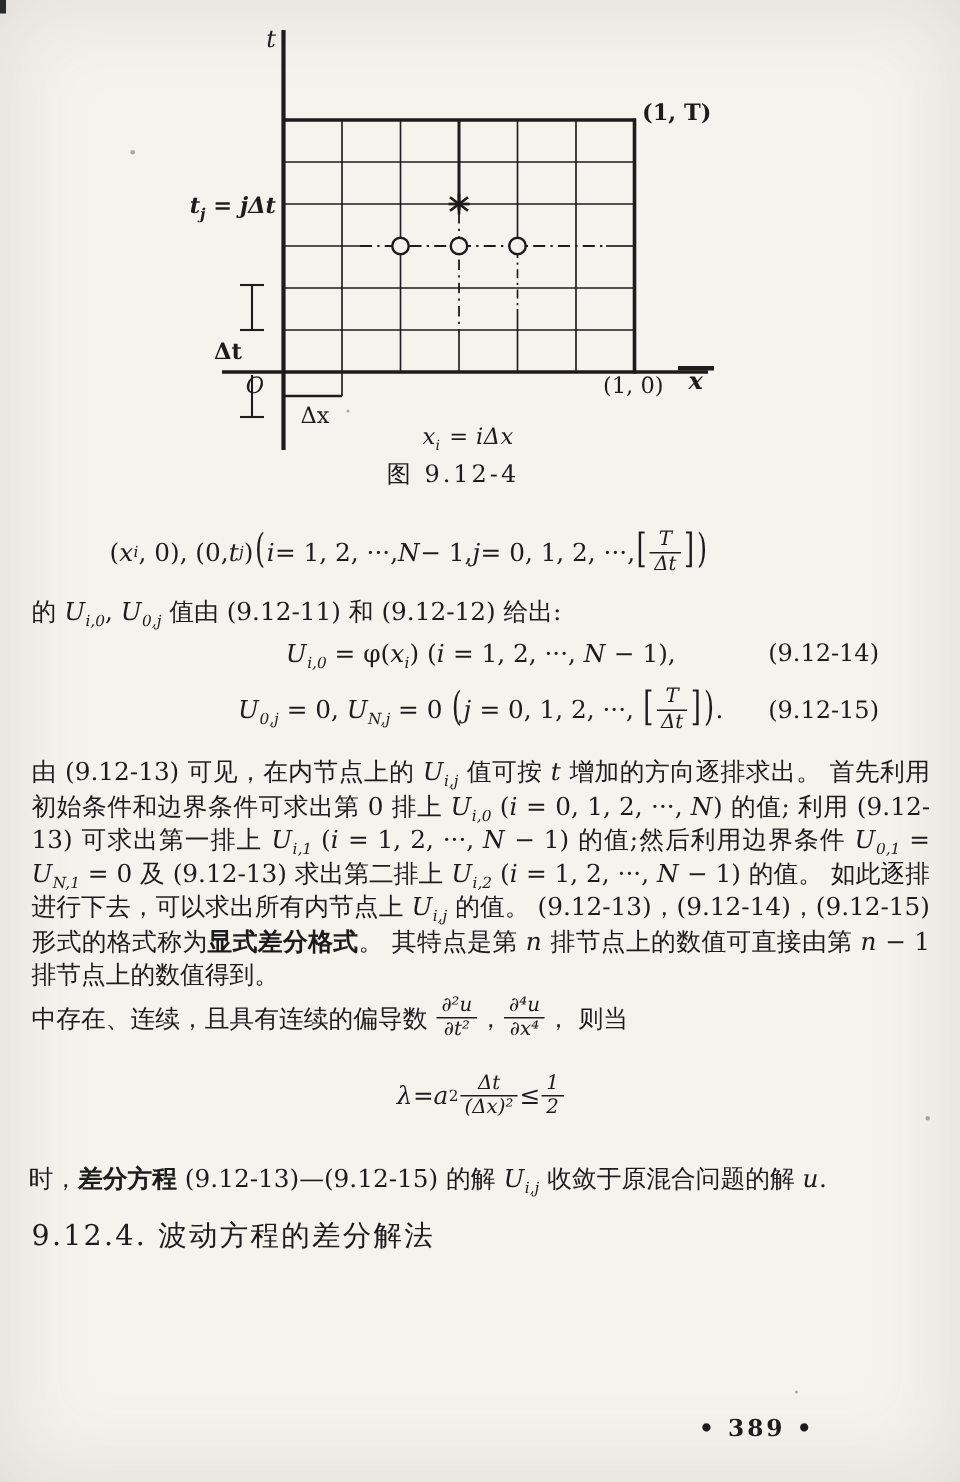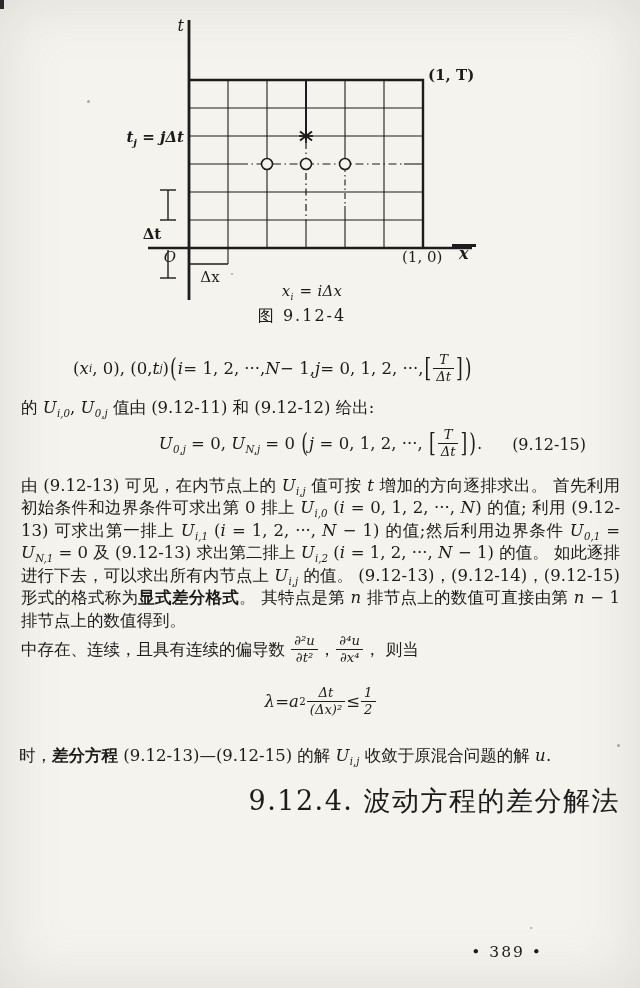--- a/index.html
+++ b/index.html
@@ -43,23 +43,23 @@
   }
   .f-grid{padding-left:52px;margin-bottom:7px;min-height:42px;display:flex;align-items:center;}
   .eq-mid{margin:5px 0 6px;}
   .eq-tall{margin:4px 0 8px;min-height:42px;display:flex;align-items:center;justify-content:center;position:relative;}
   .eq-tall .eqtag{right:34px;text-align:center;}
   .p-main{margin-top:9px;}
   .p-exists{margin-top:2px;}
   .eq-domain{margin:3px 0 4px;}
   .eq-lambda{margin:13px 0 14px;min-height:46px;display:flex;align-items:center;justify-content:center;}
   .p-conv{margin-top:20px;margin-left:-2px;}
-  .section-heading{font-size:27px;letter-spacing:1.5px;font-weight:400;text-align:right;}
+  .section-heading{font-size:19px;letter-spacing:1.5px;font-weight:400;}
   .sub-heading{margin-top:17px;margin-left:26px;font-size:16.5px;font-weight:bold;letter-spacing:.5px;}
-  .page-number{position:absolute;right:97px;bottom:27px;font-size:15.5px;font-weight:normal;letter-spacing:2px;}
+  .page-number{position:absolute;right:97px;bottom:27px;font-size:15.5px;font-weight:bold;letter-spacing:2px;}
   
   .speck{position:absolute;background:#6b6b66;border-radius:50%;opacity:.55;}
   .corner-mark{position:absolute;left:0;top:0;width:4px;height:9px;background:#2a2a28;}
 </style>
 </head>
 <body>
 
 <div class="page">
 
   <div class="corner-mark"></div>
@@ -134,20 +134,24 @@
 
   <div class="content">
 
     <div class="f-grid">(<i>x</i><sub>i</sub>, 0), (0, <i>t</i><sub>j</sub>)   <span class="big">(</span><i>i</i> = 1, 2, ···, <i>N</i> − 1,  <i>j</i> = 0, 1, 2, ···, <span class="big">[</span><span class="frac">
           <span class="num">T</span>
           <span class="den">Δt</span>
         </span><span class="big">]</span><span class="big">)</span></div>
 
     <div class="para">的 <i>U</i><sub>i,0</sub>, <i>U</i><sub>0,j</sub> 值由 (9.12-11) 和 (9.12-12) 给出:</div>
 
+    <div class="eqrow eq-mid">
+      <span><i>U</i><sub>i,0</sub> = φ(<i>x</i><sub>i</sub>)   (<i>i</i> = 1, 2, ···, <i>N</i> − 1),</span>
+      <span class="eqtag">(9.12-14)</span>
+    </div>
 
     <div class="eqrow eq-tall">
       <span><i>U</i><sub>0,j</sub> = 0,  <i>U</i><sub>N,j</sub> = 0  <span class="big">(</span><i>j</i> = 0, 1, 2, ···, <span class="big">[</span><span class="frac">
             <span class="num">T</span>
             <span class="den">Δt</span>
           </span><span class="big">]</span><span class="big">)</span>.</span>
       <span class="eqtag">(9.12-15)</span>
     </div>
 
     <div class="para p-main">由 (9.12-13) 可见，在内节点上的 <i>U</i><sub>i,j</sub> 值可按 <i>t</i> 增加的方向逐排求出。 首先利用初始条件和边界条件可求出第 0 排上 <i>U</i><sub>i,0</sub> (<i>i</i> = 0, 1, 2, ···, <i>N</i>) 的值; 利用 (9.12-13) 可求出第一排上 <i>U</i><sub>i,1</sub> (<i>i</i> = 1, 2, ···, <i>N</i> − 1) 的值;然后利用边界条件 <i>U</i><sub>0,1</sub> = <i>U</i><sub>N,1</sub> = 0 及 (9.12-13) 求出第二排上 <i>U</i><sub>i,2</sub> (<i>i</i> = 1, 2, ···, <i>N</i> − 1) 的值。 如此逐排进行下去，可以求出所有内节点上 <i>U</i><sub>i,j</sub> 的值。 (9.12-13)，(9.12-14)，(9.12-15) 形式的格式称为<b>显式差分格式</b>。 其特点是第 <i>n</i> 排节点上的数值可直接由第 <i>n</i> − 1 排节点上的数值得到。</div>

